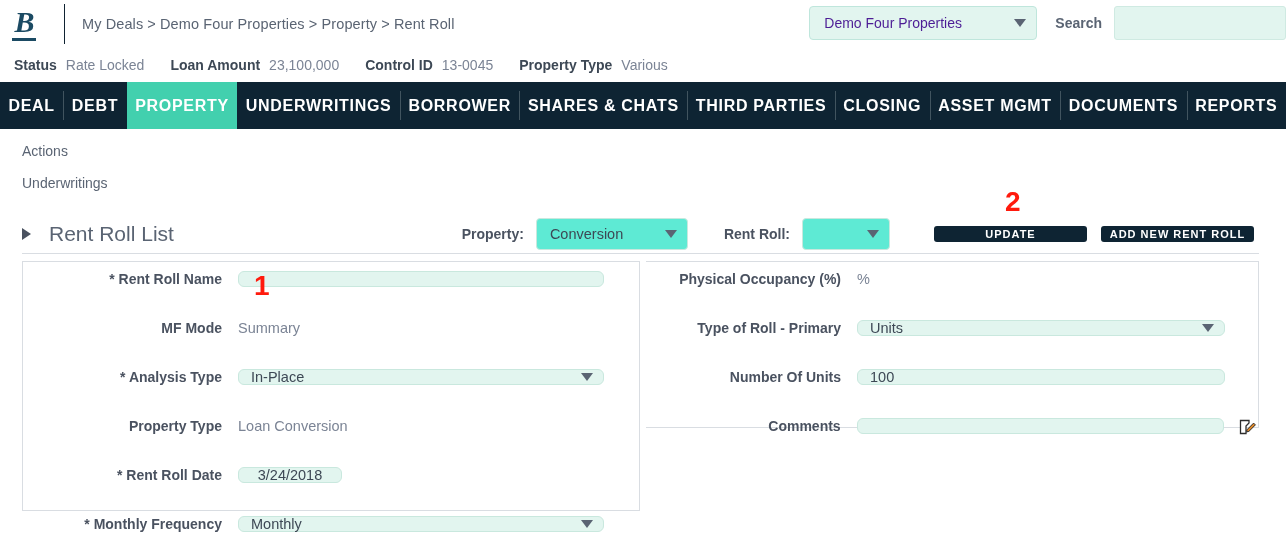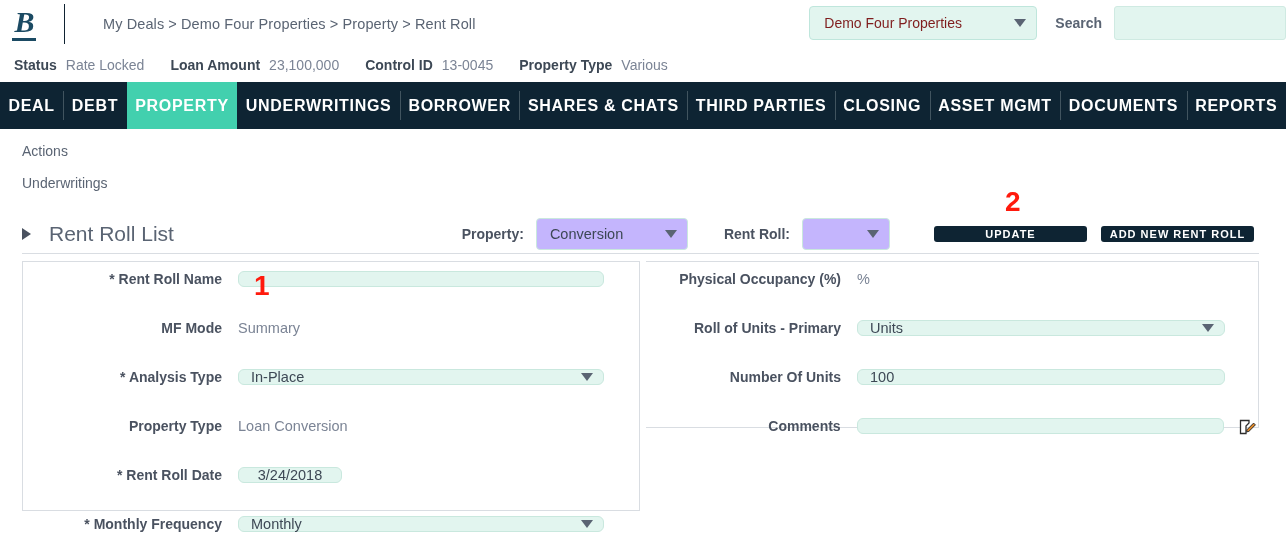--- a/index.html
+++ b/index.html
@@ -43,21 +43,21 @@
     padding: 0 2px 1px 2px;
     letter-spacing: -1px;
   }
   .logo-divider {
     width: 1px;
     height: 40px;
     background: #0f2231;
     margin-left: 16px;
   }
   .breadcrumb {
-    margin-left: 38px;
+    margin-left: 17px;
     font-size: 14.5px;
     color: #5a6473;
     letter-spacing: .1px;
     white-space: nowrap;
   }
   .header-right {
     position: absolute;
     right: 0;
     top: 6px;
     display: flex;
@@ -66,21 +66,21 @@
   .deal-select {
     width: 228px;
     height: 34px;
     background: #e2f5ef;
     border: 1px solid #bfe6dc;
     border-radius: 4px;
     display: flex;
     align-items: center;
     padding: 0 10px 0 14px;
     font-size: 14px;
-    color: #7f1d1d;
+    color: #4c1d95;
     justify-content: space-between;
   }
   .caret {
     width: 0; height: 0;
     border-left: 6px solid transparent;
     border-right: 6px solid transparent;
     border-top: 8px solid #5a6473;
   }
   .search-label {
     font-size: 14px;
@@ -167,21 +167,21 @@
     color: #5a6473;
     font-weight: normal;
   }
   .tb-label {
     font-size: 14px;
     font-weight: bold;
     color: #4a5260;
     margin-left: auto;
   }
   .sel {
-    background: #c4b5fd;
+    background: #5eead4;
     border: 1px solid #c9e8de;
     border-radius: 4px;
     height: 32px;
     display: flex;
     align-items: center;
     justify-content: space-between;
     padding: 0 10px 0 13px;
     font-size: 14.5px;
     color: #3d4855;
   }
@@ -403,21 +403,21 @@
   </div>
 
   <div class="panel-right">
 
     <div class="frow">
       <div class="flabel">Physical Occupancy (%)</div>
       <div class="fstatic">%</div>
     </div>
 
     <div class="frow">
-      <div class="flabel">Roll of Units - Primary</div>
+      <div class="flabel">Type of Roll - Primary</div>
       <div class="finput rwide">
         <span>Units</span>
         <span class="caret"></span>
       </div>
     </div>
 
     <div class="frow">
       <div class="flabel">Number Of Units</div>
       <div class="finput rwide">
         <span>100</span>

